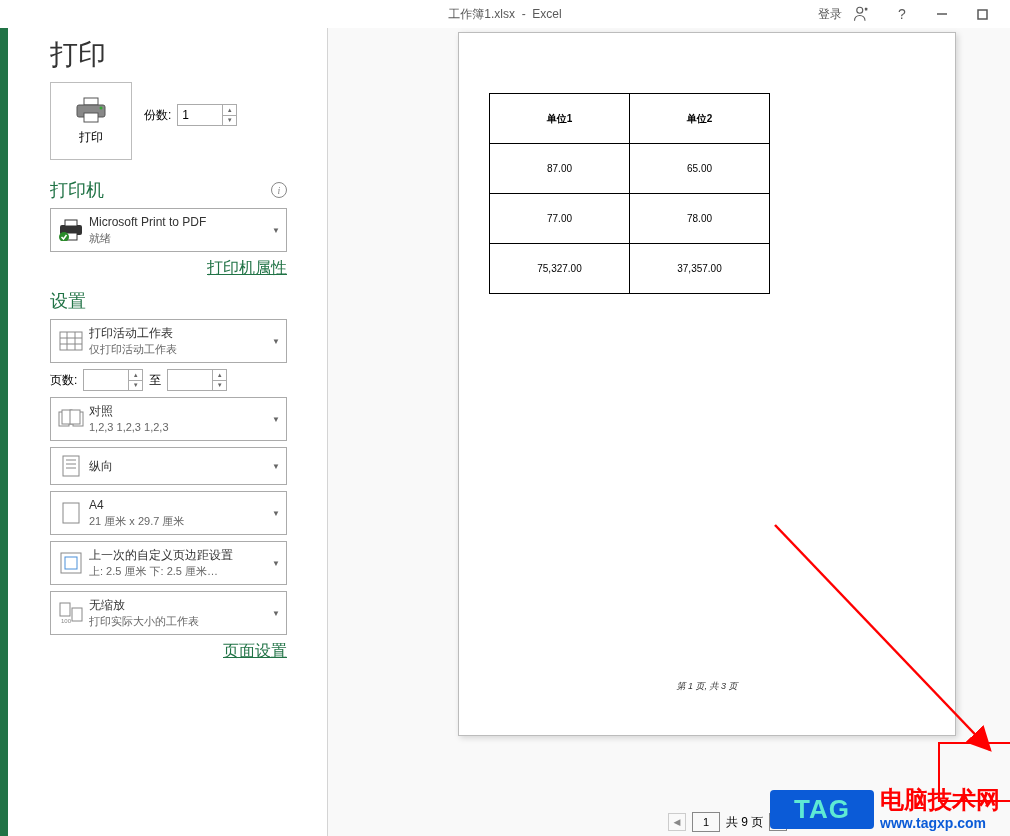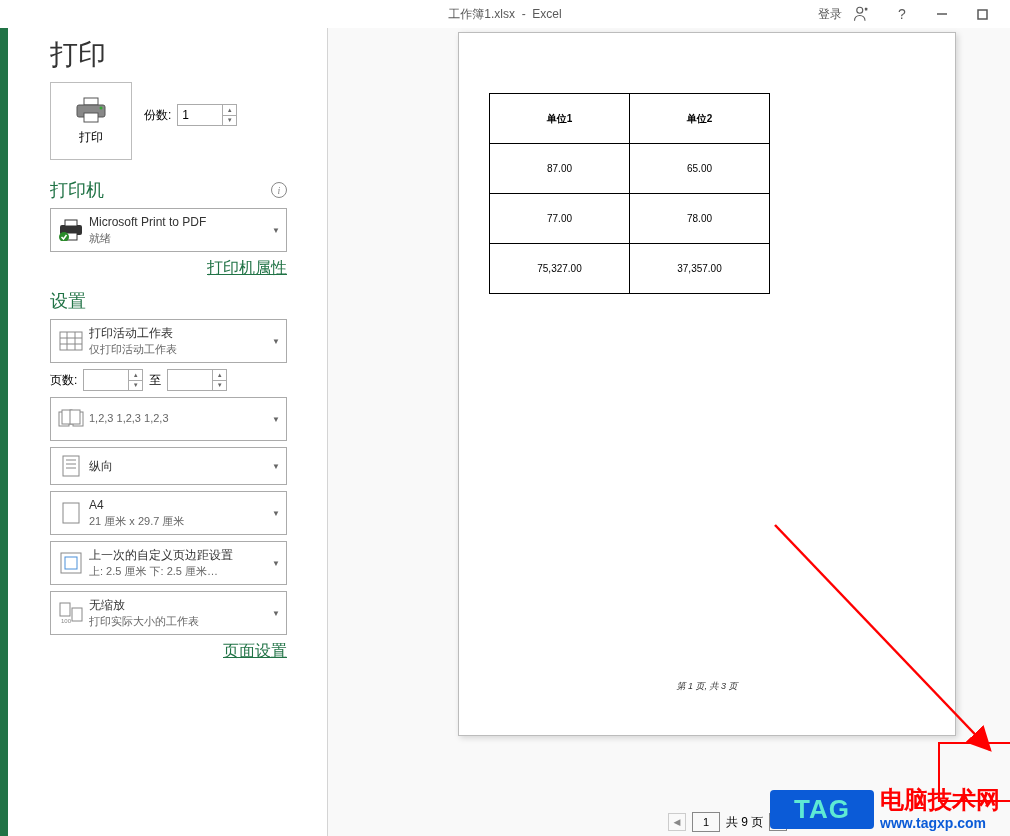--- a/index.html
+++ b/index.html
@@ -190,20 +190,21 @@
     <div class="dropdown tall">
       <span class="dd-icon">
         <svg width="26" height="20" viewBox="0 0 26 20" fill="none" stroke="#888">
             <rect x="1" y="3" width="10" height="14"></rect>
             <rect x="4" y="1" width="10" height="14" fill="#fff"></rect>
             <rect x="15" y="3" width="10" height="14"></rect>
             <rect x="12" y="1" width="10" height="14" fill="#fff"></rect>
           </svg>
       </span>
       <span class="dd-text">
+          <div class="l1">对照</div>
           <div class="l2">1,2,3    1,2,3    1,2,3</div>
         </span>
       <span class="dd-arrow">▼</span>
     </div>
 
     <div class="dropdown">
       <span class="dd-icon">
         <svg width="18" height="22" viewBox="0 0 18 22" fill="none" stroke="#888">
             <rect x="1" y="1" width="16" height="20"></rect>
             <line x1="4" y1="5" x2="14" y2="5"></line>

